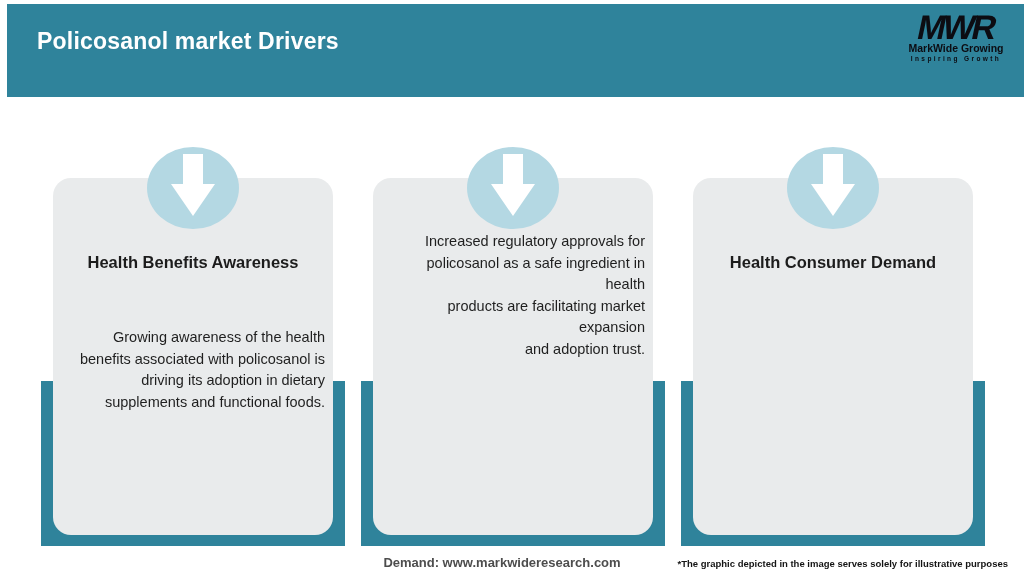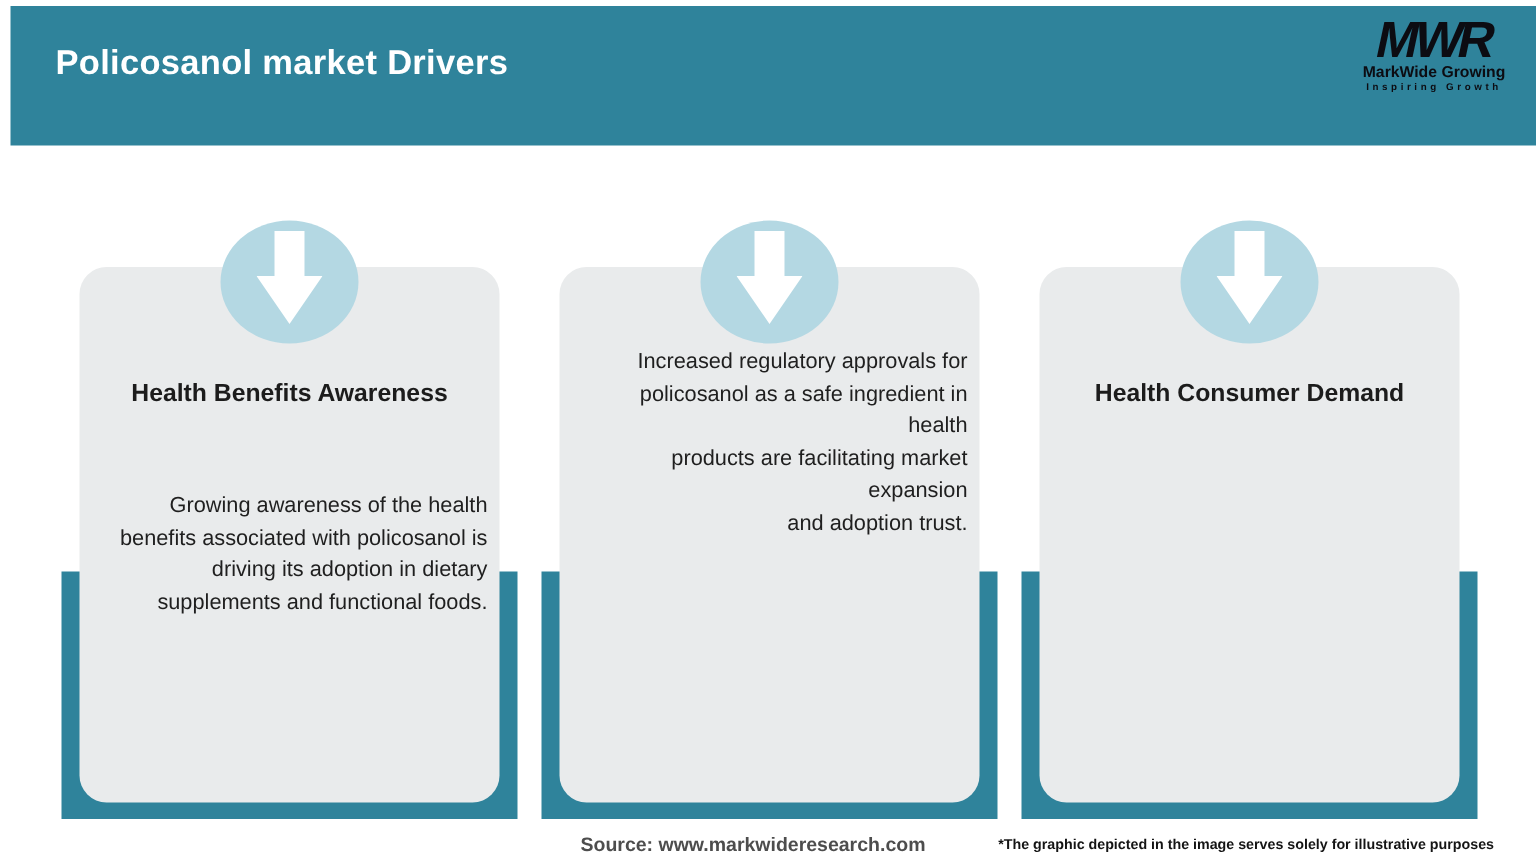--- a/index.html
+++ b/index.html
@@ -121,21 +121,21 @@
   .footer-source {
     position: absolute;
     left: 0; right: 20px; bottom: 6px;
     text-align: center;
     font-size: 13px;
     font-weight: bold;
     color: #4d4d4d;
   }
   .footer-disclaimer {
     position: absolute;
-    right: 28px; bottom: 7px;
+    right: 16px; bottom: 7px;
     font-size: 9.5px;
     font-weight: 600;
     color: #141414;
   }
 </style>
 </head>
 <body>
 
 <div class="page">
 
@@ -188,16 +188,16 @@
       </div>
       <div class="icon-circle">
         <svg width="44" height="62" viewBox="0 0 44 62" aria-hidden="true">
           <polygon points="12,0 32,0 32,30 44,30 22,62 0,30 12,30" fill="#FFFFFF"></polygon>
         </svg>
       </div>
     </div>
 
   </div>
 
-  <div class="footer-source">Source: www.markwideresearch.com</div>
+  <div class="footer-source">Demand: www.markwideresearch.com</div>
   <div class="footer-disclaimer">*The graphic depicted in the image serves solely for illustrative purposes</div>
 
 </div>
 
 </body></html>

